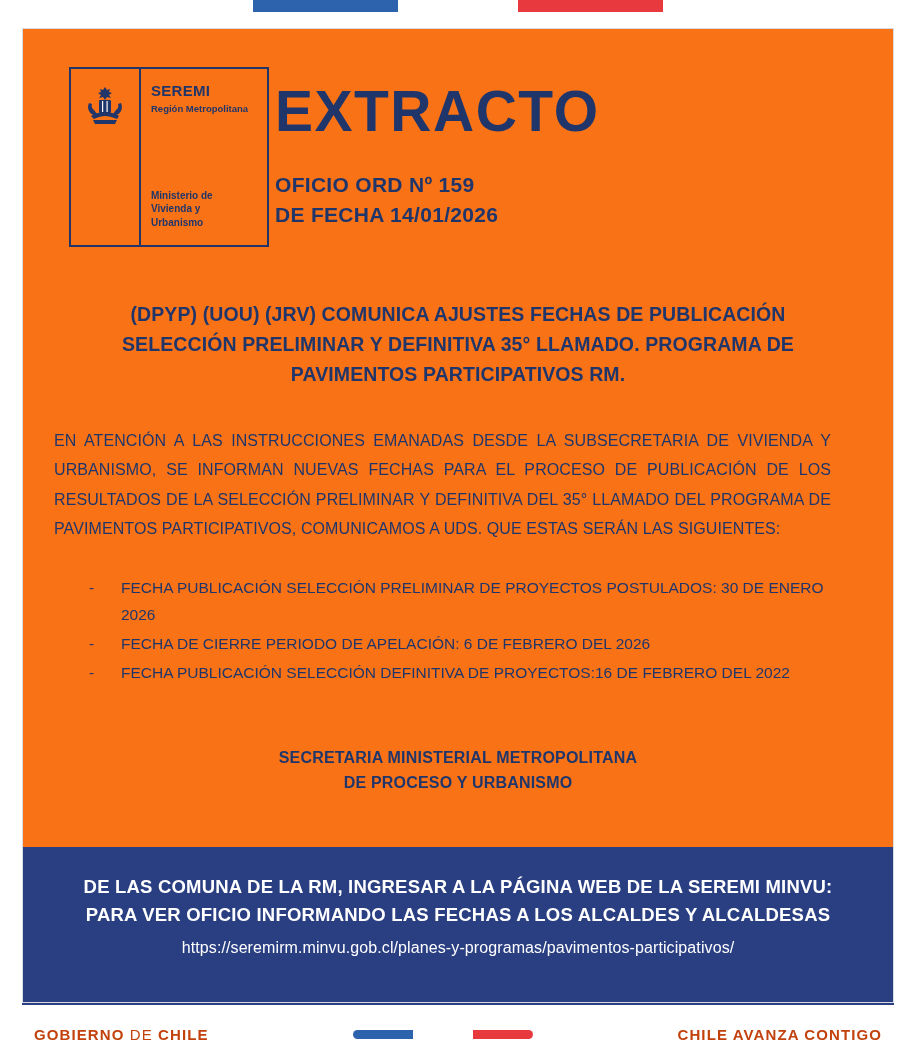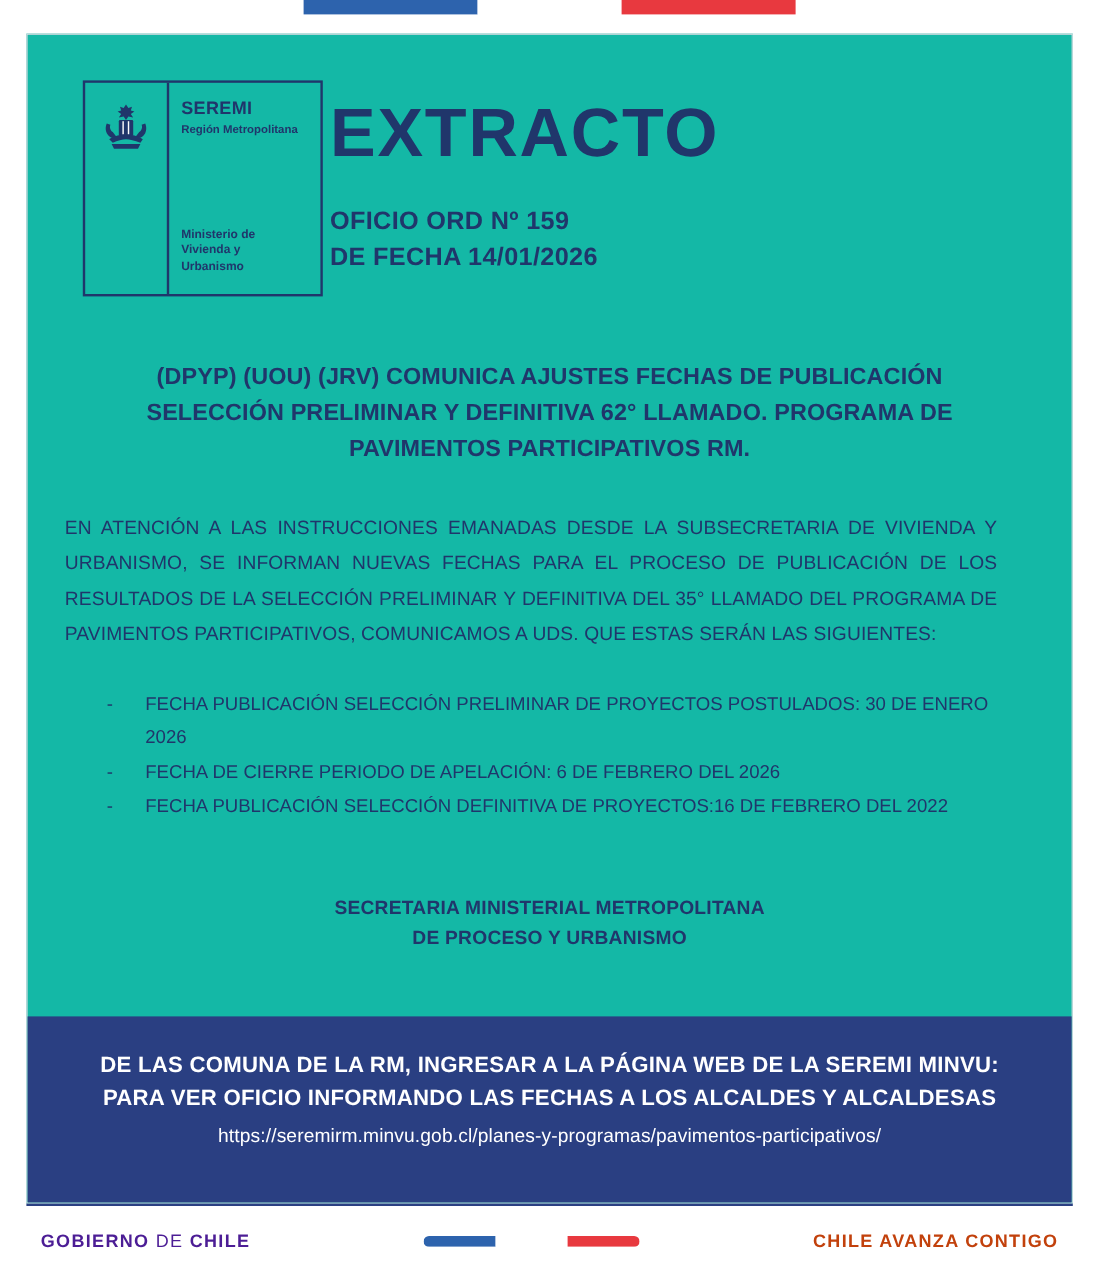--- a/index.html
+++ b/index.html
@@ -41,21 +41,21 @@
   .seg-white { width: 120px; background: #ffffff; }
   .seg-red { width: 145px; background: #e8393f; }
 
   
   .card {
     position: absolute;
     top: 28px;
     left: 22px;
     width: 872px;
     height: 975px;
-    background: #14b8a6;
+    background: #f97316;
     border: 1px solid #d8dbe2;
     box-sizing: border-box;
   }
 
   .card-inner {
     position: relative;
     width: 100%;
     height: 100%;
     box-sizing: border-box;
   }
@@ -242,21 +242,21 @@
     height: 58px;
     display: flex;
     align-items: center;
     justify-content: space-between;
     padding: 0 34px;
     box-sizing: border-box;
   }
   .gobierno {
     font-size: 15px;
     font-weight: bold;
-    color: #4c1d95;
+    color: #c2410c;
     letter-spacing: 1.1px;
   }
   .gobierno .light {
     font-weight: normal;
   }
   .flag-mini {
     width: 180px;
     height: 9px;
     display: flex;
     border-radius: 5px;
@@ -317,21 +317,21 @@
 
         <div class="title-zone">
           <div class="extracto">EXTRACTO</div>
           <div class="oficio">
             <div>OFICIO ORD Nº 159</div>
             <div>DE FECHA 14/01/2026</div>
           </div>
         </div>
       </div>
 
-      <div class="subject">(DPYP) (UOU) (JRV) COMUNICA AJUSTES FECHAS DE PUBLICACIÓN SELECCIÓN PRELIMINAR Y DEFINITIVA 62° LLAMADO. PROGRAMA DE PAVIMENTOS PARTICIPATIVOS RM.</div>
+      <div class="subject">(DPYP) (UOU) (JRV) COMUNICA AJUSTES FECHAS DE PUBLICACIÓN SELECCIÓN PRELIMINAR Y DEFINITIVA 35° LLAMADO. PROGRAMA DE PAVIMENTOS PARTICIPATIVOS RM.</div>
 
       <div class="body-text">EN ATENCIÓN A LAS INSTRUCCIONES EMANADAS DESDE LA SUBSECRETARIA  DE VIVIENDA Y URBANISMO, SE INFORMAN NUEVAS FECHAS PARA EL PROCESO DE PUBLICACIÓN DE LOS RESULTADOS DE LA SELECCIÓN PRELIMINAR Y DEFINITIVA DEL 35° LLAMADO DEL PROGRAMA DE PAVIMENTOS PARTICIPATIVOS, COMUNICAMOS A UDS. QUE ESTAS SERÁN LAS SIGUIENTES:</div>
 
       <div class="bullets">
         <div class="bullet-row">
           <div class="bullet-dash">-</div>
           <div class="bullet-text">FECHA PUBLICACIÓN SELECCIÓN PRELIMINAR DE PROYECTOS POSTULADOS: 30 DE ENERO 2026</div>
         </div>
         <div class="bullet-row">
           <div class="bullet-dash">-</div>

